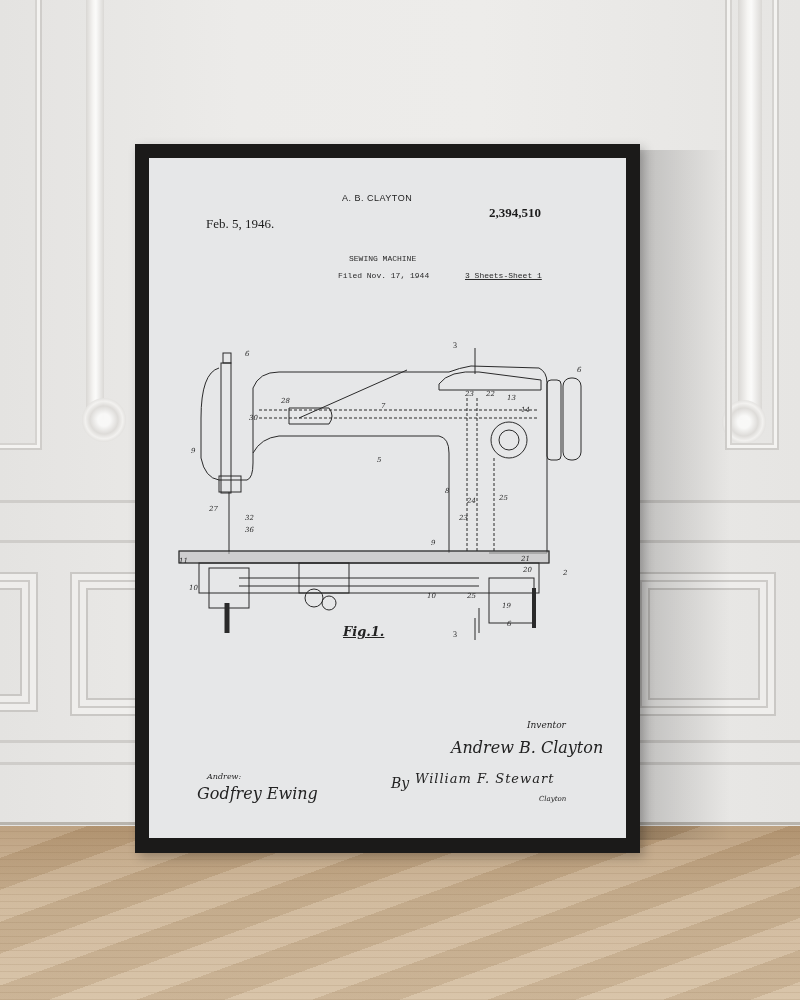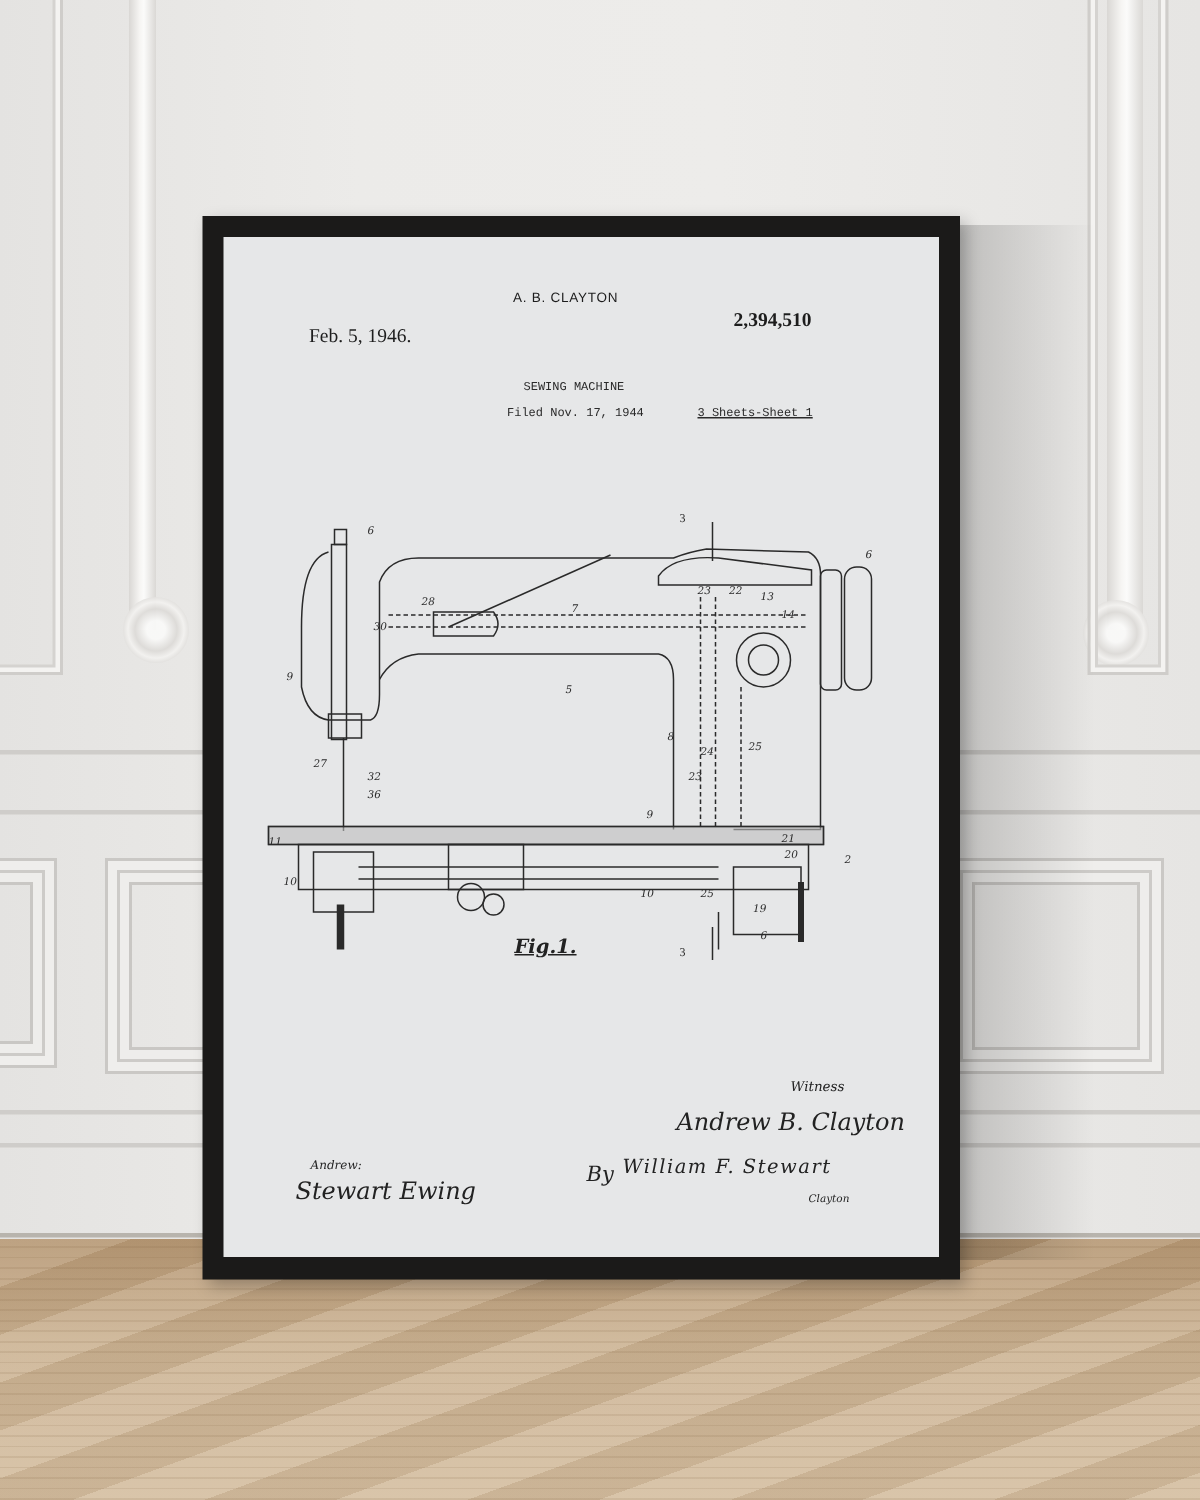--- a/index.html
+++ b/index.html
@@ -129,21 +129,21 @@
         <text x="374" y="414">20</text>
         <text x="414" y="417">2</text>
         <text x="358" y="468">6</text>
       </g>
       <text x="304" y="190" font-size="8" font-family="Liberation Serif, serif" fill="#2a2a2a">3</text>
       <text x="304" y="479" font-size="8" font-family="Liberation Serif, serif" fill="#2a2a2a">3</text>
     </svg>
 
     <div class="hdr script" style="left:194px;top:466px;font-size:13px;font-weight:bold;text-decoration:underline;">Fig.1.</div>
 
-    <div class="hdr script" style="left:378px;top:562px;font-size:9px;">Witness</div>
+    <div class="hdr script" style="left:378px;top:562px;font-size:9px;">Inventor</div>
     <div class="hdr script" style="left:302px;top:580px;font-size:16px;">Andrew B. Clayton</div>
     <div class="hdr script" style="left:242px;top:617px;font-size:14px;">By</div>
     <div class="hdr script" style="left:266px;top:613px;font-size:13px;letter-spacing:1px;">William F. Stewart</div>
     <div class="hdr script" style="left:390px;top:637px;font-size:7px;">Clayton</div>
     <div class="hdr script" style="left:58px;top:614px;font-size:8px;">Andrew:</div>
-    <div class="hdr script" style="left:48px;top:626px;font-size:16px;">Stewart Ewing</div>
+    <div class="hdr script" style="left:48px;top:626px;font-size:16px;">Godfrey Ewing</div>
   </div>
 </div>
 
 </body></html>

